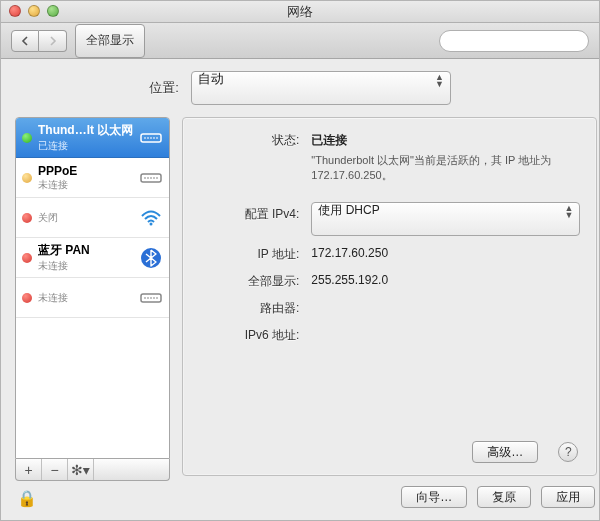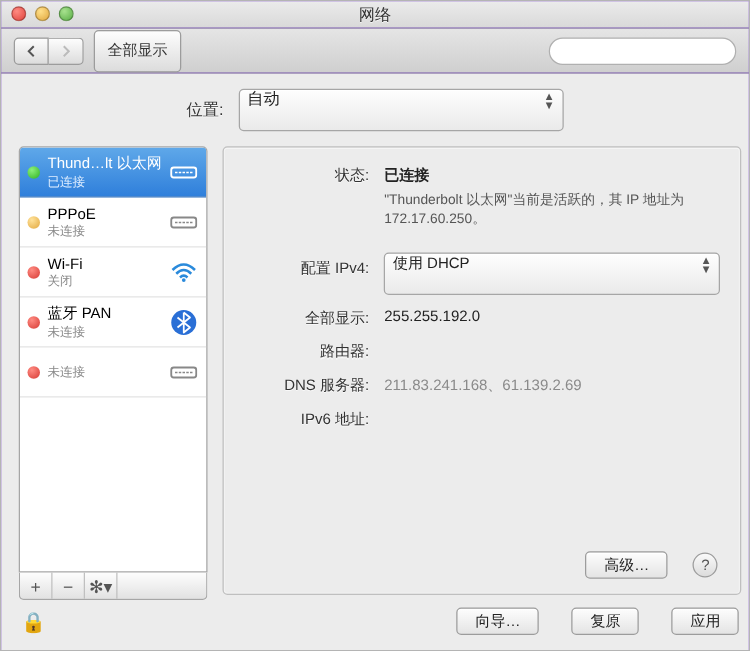--- a/index.html
+++ b/index.html
@@ -1,19 +1,19 @@
 <!DOCTYPE html>
 <html><head>
 <meta charset="utf-8">
 <style>
   * { box-sizing: border-box; }
   html, body { margin: 0; padding: 0; }
   body { font-family: "Lucida Grande", "Helvetica Neue", Arial, sans-serif; font-size: 12px; background:#fff; }
 
-  .window { width:600px; height:521px; display:flex; flex-direction:column; background:#6d28d9; border:1px solid #b4b4b4; }
+  .window { width:600px; height:521px; display:flex; flex-direction:column; background:#c4b5fd; border:1px solid #b4b4b4; }
 
   
   .titlebar { height:22px; background:linear-gradient(#ebebeb,#d9d9d9); border-bottom:1px solid #b0b0b0; position:relative; display:flex; align-items:center; justify-content:center; }
   .traffic { position:absolute; left:8px; top:4px; display:flex; gap:7px; }
   .tl { width:12px; height:12px; border-radius:50%; border:0.5px solid rgba(0,0,0,.25); }
   .tl-red{background:radial-gradient(circle at 35% 30%, #ff8b82, #e0443e);} 
   .tl-yellow{background:radial-gradient(circle at 35% 30%, #ffe08a, #e1a73e);} 
   .tl-green{background:radial-gradient(circle at 35% 30%, #a8e28f, #5aae46);} 
   .title { font-size:13px; color:#333; text-align:center; text-shadow:0 1px 0 rgba(255,255,255,.7); }
 
@@ -42,39 +42,39 @@
   .sidebar-wrap { width:172px; display:flex; flex-direction:column; }
   .sidebar { flex:1; background:#fff; border:1px solid #a6a6a6; border-radius:4px 4px 0 0; overflow:hidden; }
   .sbitem { height:40px; border-bottom:1px solid #e4e4e4; display:flex; align-items:center; padding:0 6px; gap:6px; position:relative; }
   .sbitem.selected { background:linear-gradient(#5fa8e9,#2f7fdb); color:#fff; border-bottom-color:#2b6fbe;}
   .sbitem.selected .sub{color:#dfeeff;}
   .dot{width:10px; height:10px; border-radius:50%;}
   .dot-green{background:radial-gradient(circle at 35% 30%, #8cf07b, #2fb21f);}
   .dot-amber{background:radial-gradient(circle at 35% 30%, #ffe29a, #e1a73e);}
   .dot-red{background:radial-gradient(circle at 35% 30%, #ff8b82, #d63a34);}
   .sbtext{flex:1; overflow:hidden;}
-  .sbtext .name{font-size:12px; font-weight:normal; white-space:nowrap; overflow:hidden; text-overflow:ellipsis;}
+  .sbtext .name{font-size:12px; font-weight:bold; white-space:nowrap; overflow:hidden; text-overflow:ellipsis;}
   .sbtext .sub{font-size:10px; color:#888;}
   .conn-icon{width:24px; height:24px; display:flex; align-items:center; justify-content:center; font-size:16px;}
   .sidebar-bar{ height:22px; background:linear-gradient(#fdfdfd,#e2e2e2); border:1px solid #a6a6a6; border-top:none; border-radius:0 0 4px 4px; display:flex; }
   .barbtn{ width:26px; display:flex; align-items:center; justify-content:center; border-right:1px solid #c0c0c0; font-size:14px; color:#555;}
   .barbtn:last-child{border-right:none;}
 
   
   .panel { flex:1; background:transparent; border:1px solid #bfbfbf; border-radius:4px; box-shadow:inset 0 1px 0 #f6f6f6, inset 0 0 0 1px rgba(255,255,255,.3); padding:10px 16px; display:flex; flex-direction:column; }
   .kv { display:grid; grid-template-columns:100px 1fr; gap:8px 12px; align-items:start; margin-bottom:6px; }
   .k { text-align:right; font-size:12px; color:#333; text-shadow:0 1px 0 rgba(255,255,255,.7); padding-top:4px;}
   .v { font-size:12px; color:#222; padding-top:4px;}
   .v.dim{color:#8a8a8a;}
   .status-desc { font-size:11px; color:#555; margin-top:4px; line-height:1.4;}
   .panel .spacer{flex:1;}
   .advrow { display:flex; justify-content:flex-end; padding:4px 2px 2px; gap:20px; align-items:center;}
   .btn { height:22px; padding:0 14px; background:linear-gradient(#fdfdfd,#e4e4e4); border:1px solid #9c9c9c; border-radius:4px; font-size:12px; color:#222; box-shadow:inset 0 1px 0 #fff;}
   .help{width:20px; height:20px; border-radius:50%; background:linear-gradient(#fafafa,#dcdcdc); border:1px solid #9c9c9c; display:flex; align-items:center; justify-content:center; font-size:12px; color:#555;}
-  .footer { display:flex; justify-content:flex-end; gap:26px; padding:2px 2px 0;align-items:center; }
+  .footer { display:flex; justify-content:flex-end; gap:10px; padding:2px 2px 0;align-items:center; }
 
   .lock { color:#888; font-size:16px; padding-left:2px; }
 
   svg { display:block; }
 </style>
 </head>
 <body>
 
 <div class="window">
 
@@ -155,21 +155,20 @@
               <svg width="22" height="16" viewBox="0 0 22 16">
                   <rect x="1" y="4" width="20" height="8" rx="2" fill="none" stroke="#888" stroke-width="1.5"></rect>
                   <path d="M4 8h2M7 8h2M10 8h2M13 8h2M16 8h2" stroke="#888" stroke-width="1.2"></path>
                 </svg>
             </div>
           </div>
 
           <div class="sbitem">
             <div class="dot dot-red"></div>
             <div class="sbtext">
-              <div class="name">Wi-Fi</div>
               <div class="sub">关闭</div>
             </div>
             <div class="conn-icon">
               <svg width="22" height="18" viewBox="0 0 22 18">
                   <path d="M2 7 q9 -9 18 0" stroke="#2a8adb" stroke-width="2" fill="none"></path>
                   <path d="M5 10 q6 -6 12 0" stroke="#2a8adb" stroke-width="2" fill="none"></path>
                   <path d="M8 13 q3 -3 6 0" stroke="#2a8adb" stroke-width="2" fill="none"></path>
                   <circle cx="11" cy="15" r="1.5" fill="#2a8adb"></circle>
                 </svg>
             </div>
@@ -235,34 +234,34 @@
             <div class="k">配置 IPv4:</div>
             <div class="popup" style="width:269px">
               <span class="val">使用 DHCP</span>
               <span class="chevs">
                   <span>▲</span>
                   <span>▼</span>
                 </span>
             </div>
           </div>
 
+          <div class="kv">
+            <div class="k">IP 地址:</div>
+            <div class="v">172.17.60.250</div>
+          </div>
 
           <div class="kv">
             <div class="k">全部显示:</div>
             <div class="v">255.255.192.0</div>
           </div>
 
           <div class="kv">
             <div class="k">路由器:</div>
           </div>
 
-          <div class="kv">
-            <div class="k">DNS 服务器:</div>
-            <div class="v dim">211.83.241.168、61.139.2.69</div>
-          </div>
 
 
           <div class="kv">
             <div class="k">IPv6 地址:</div>
           </div>
 
           <div class="spacer"></div>
           <div class="advrow">
             <button class="btn"><span>高级…</span></button>
             <div class="help">?</div>

